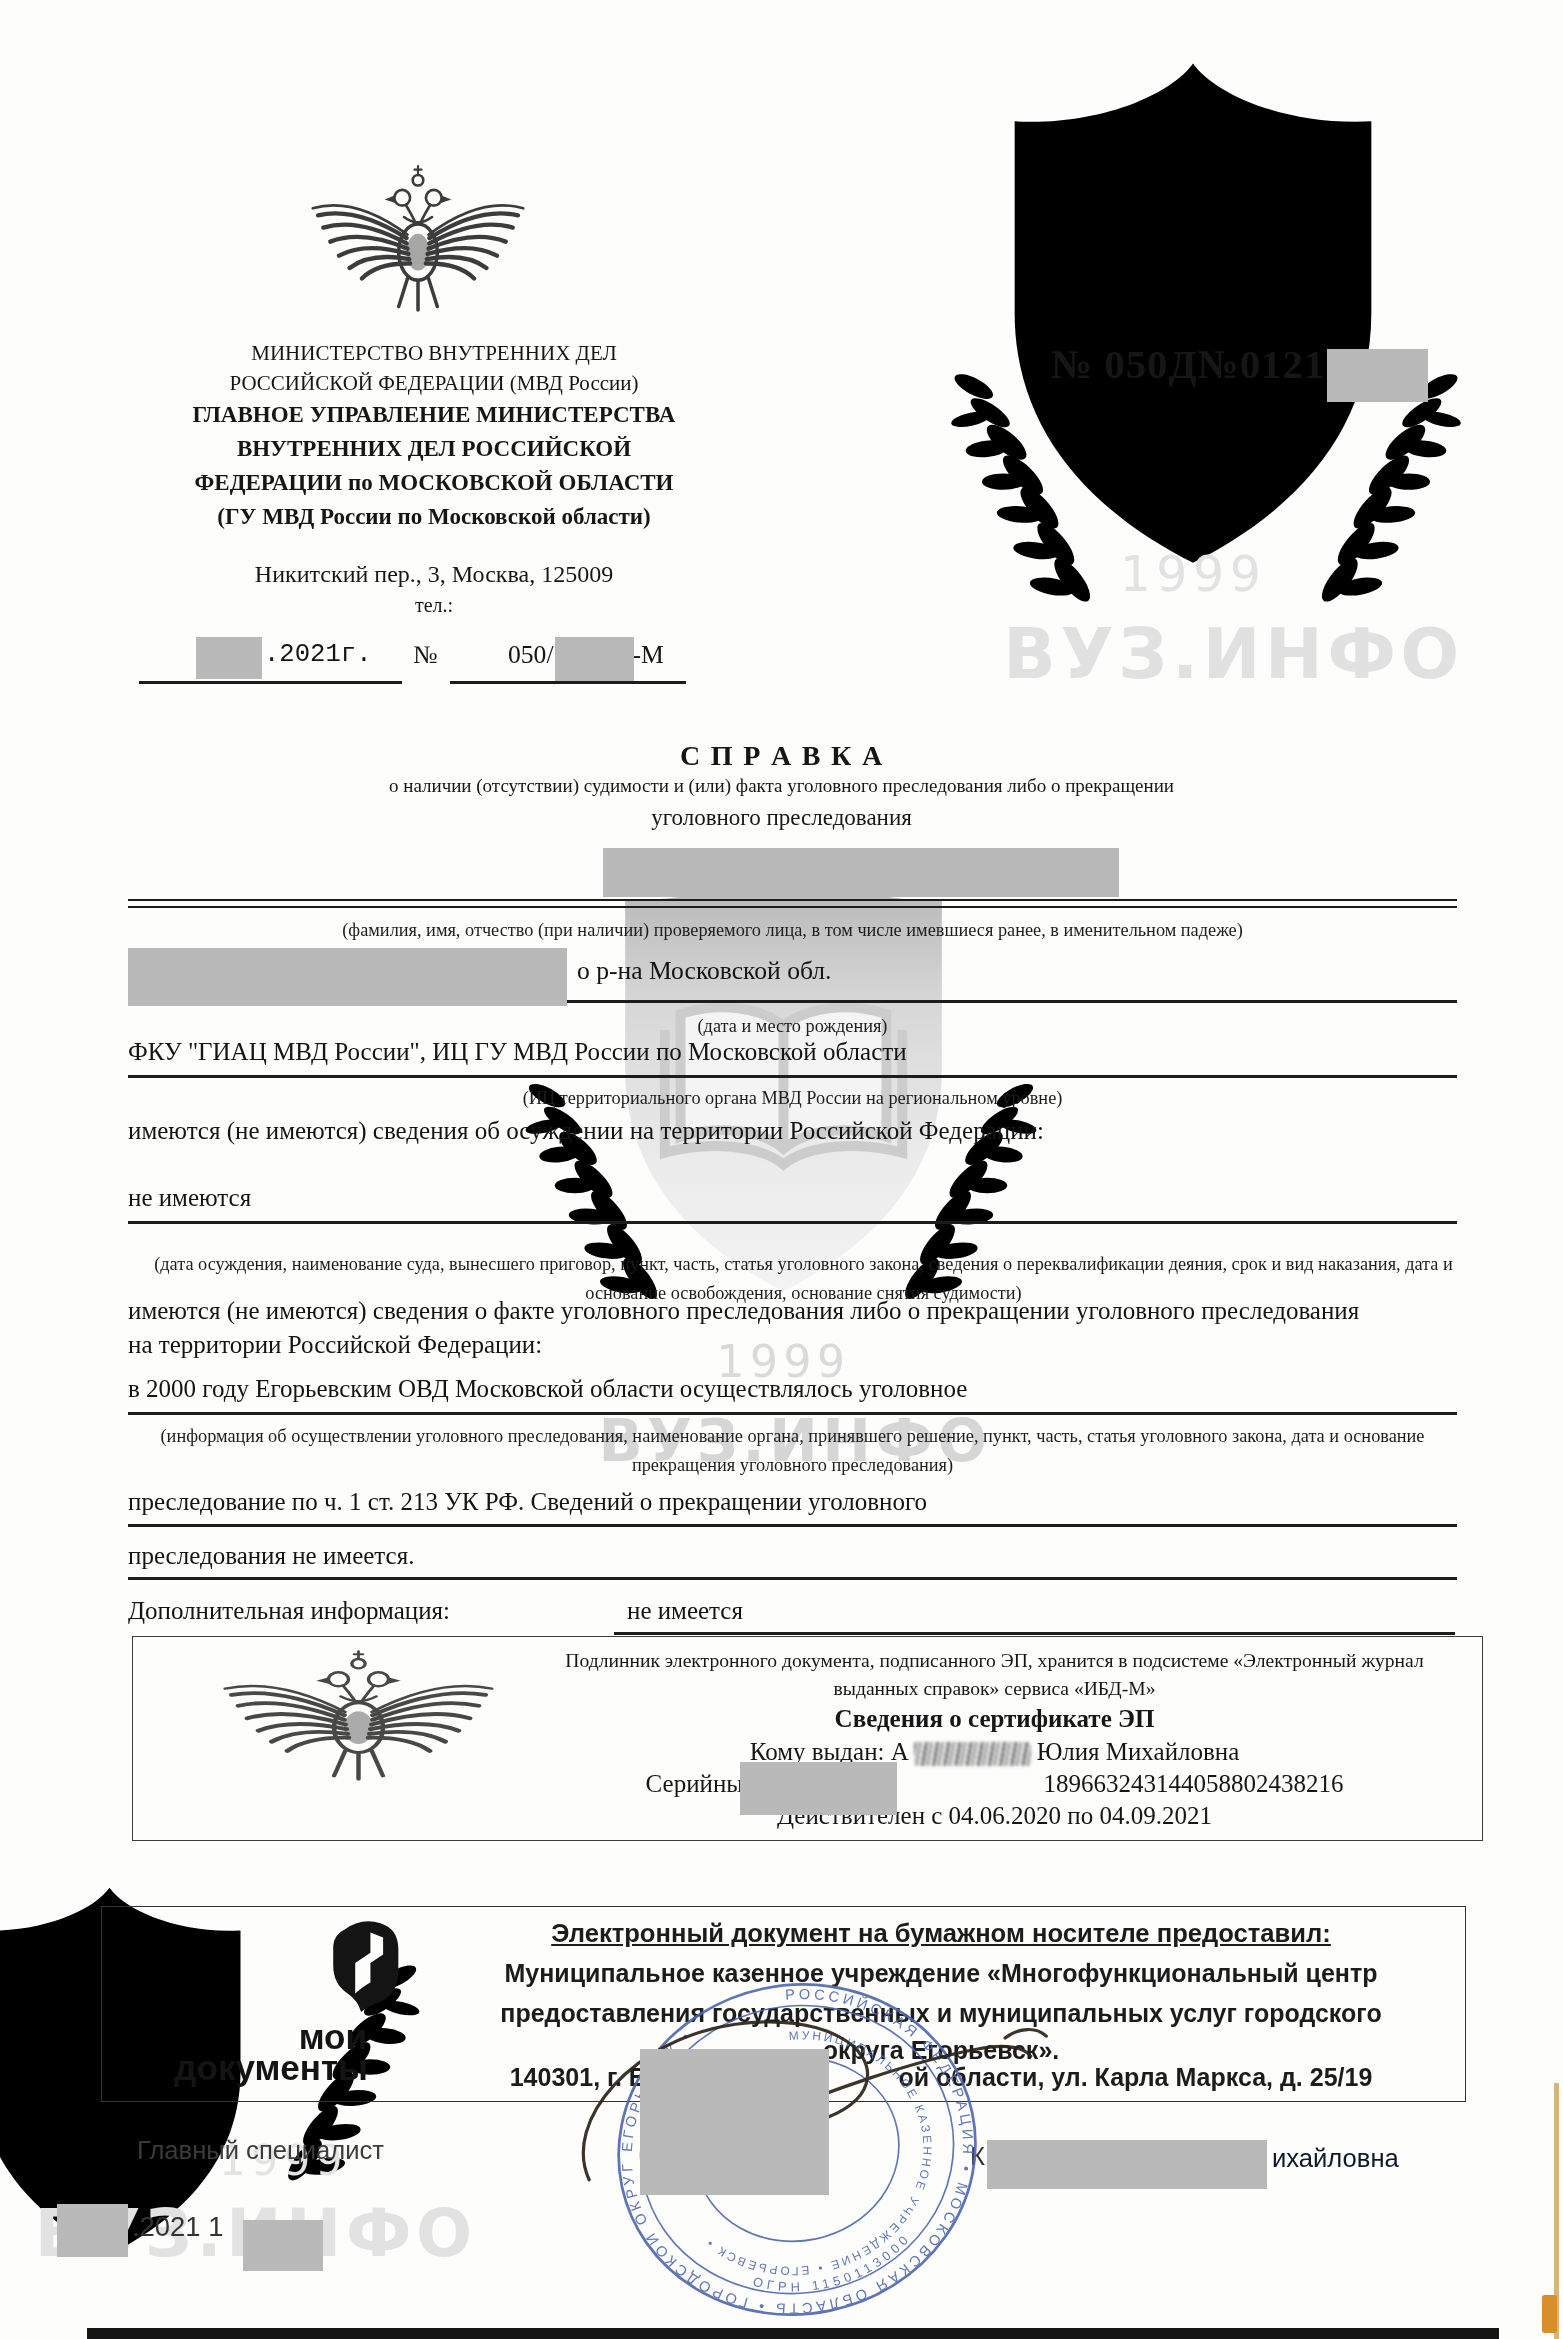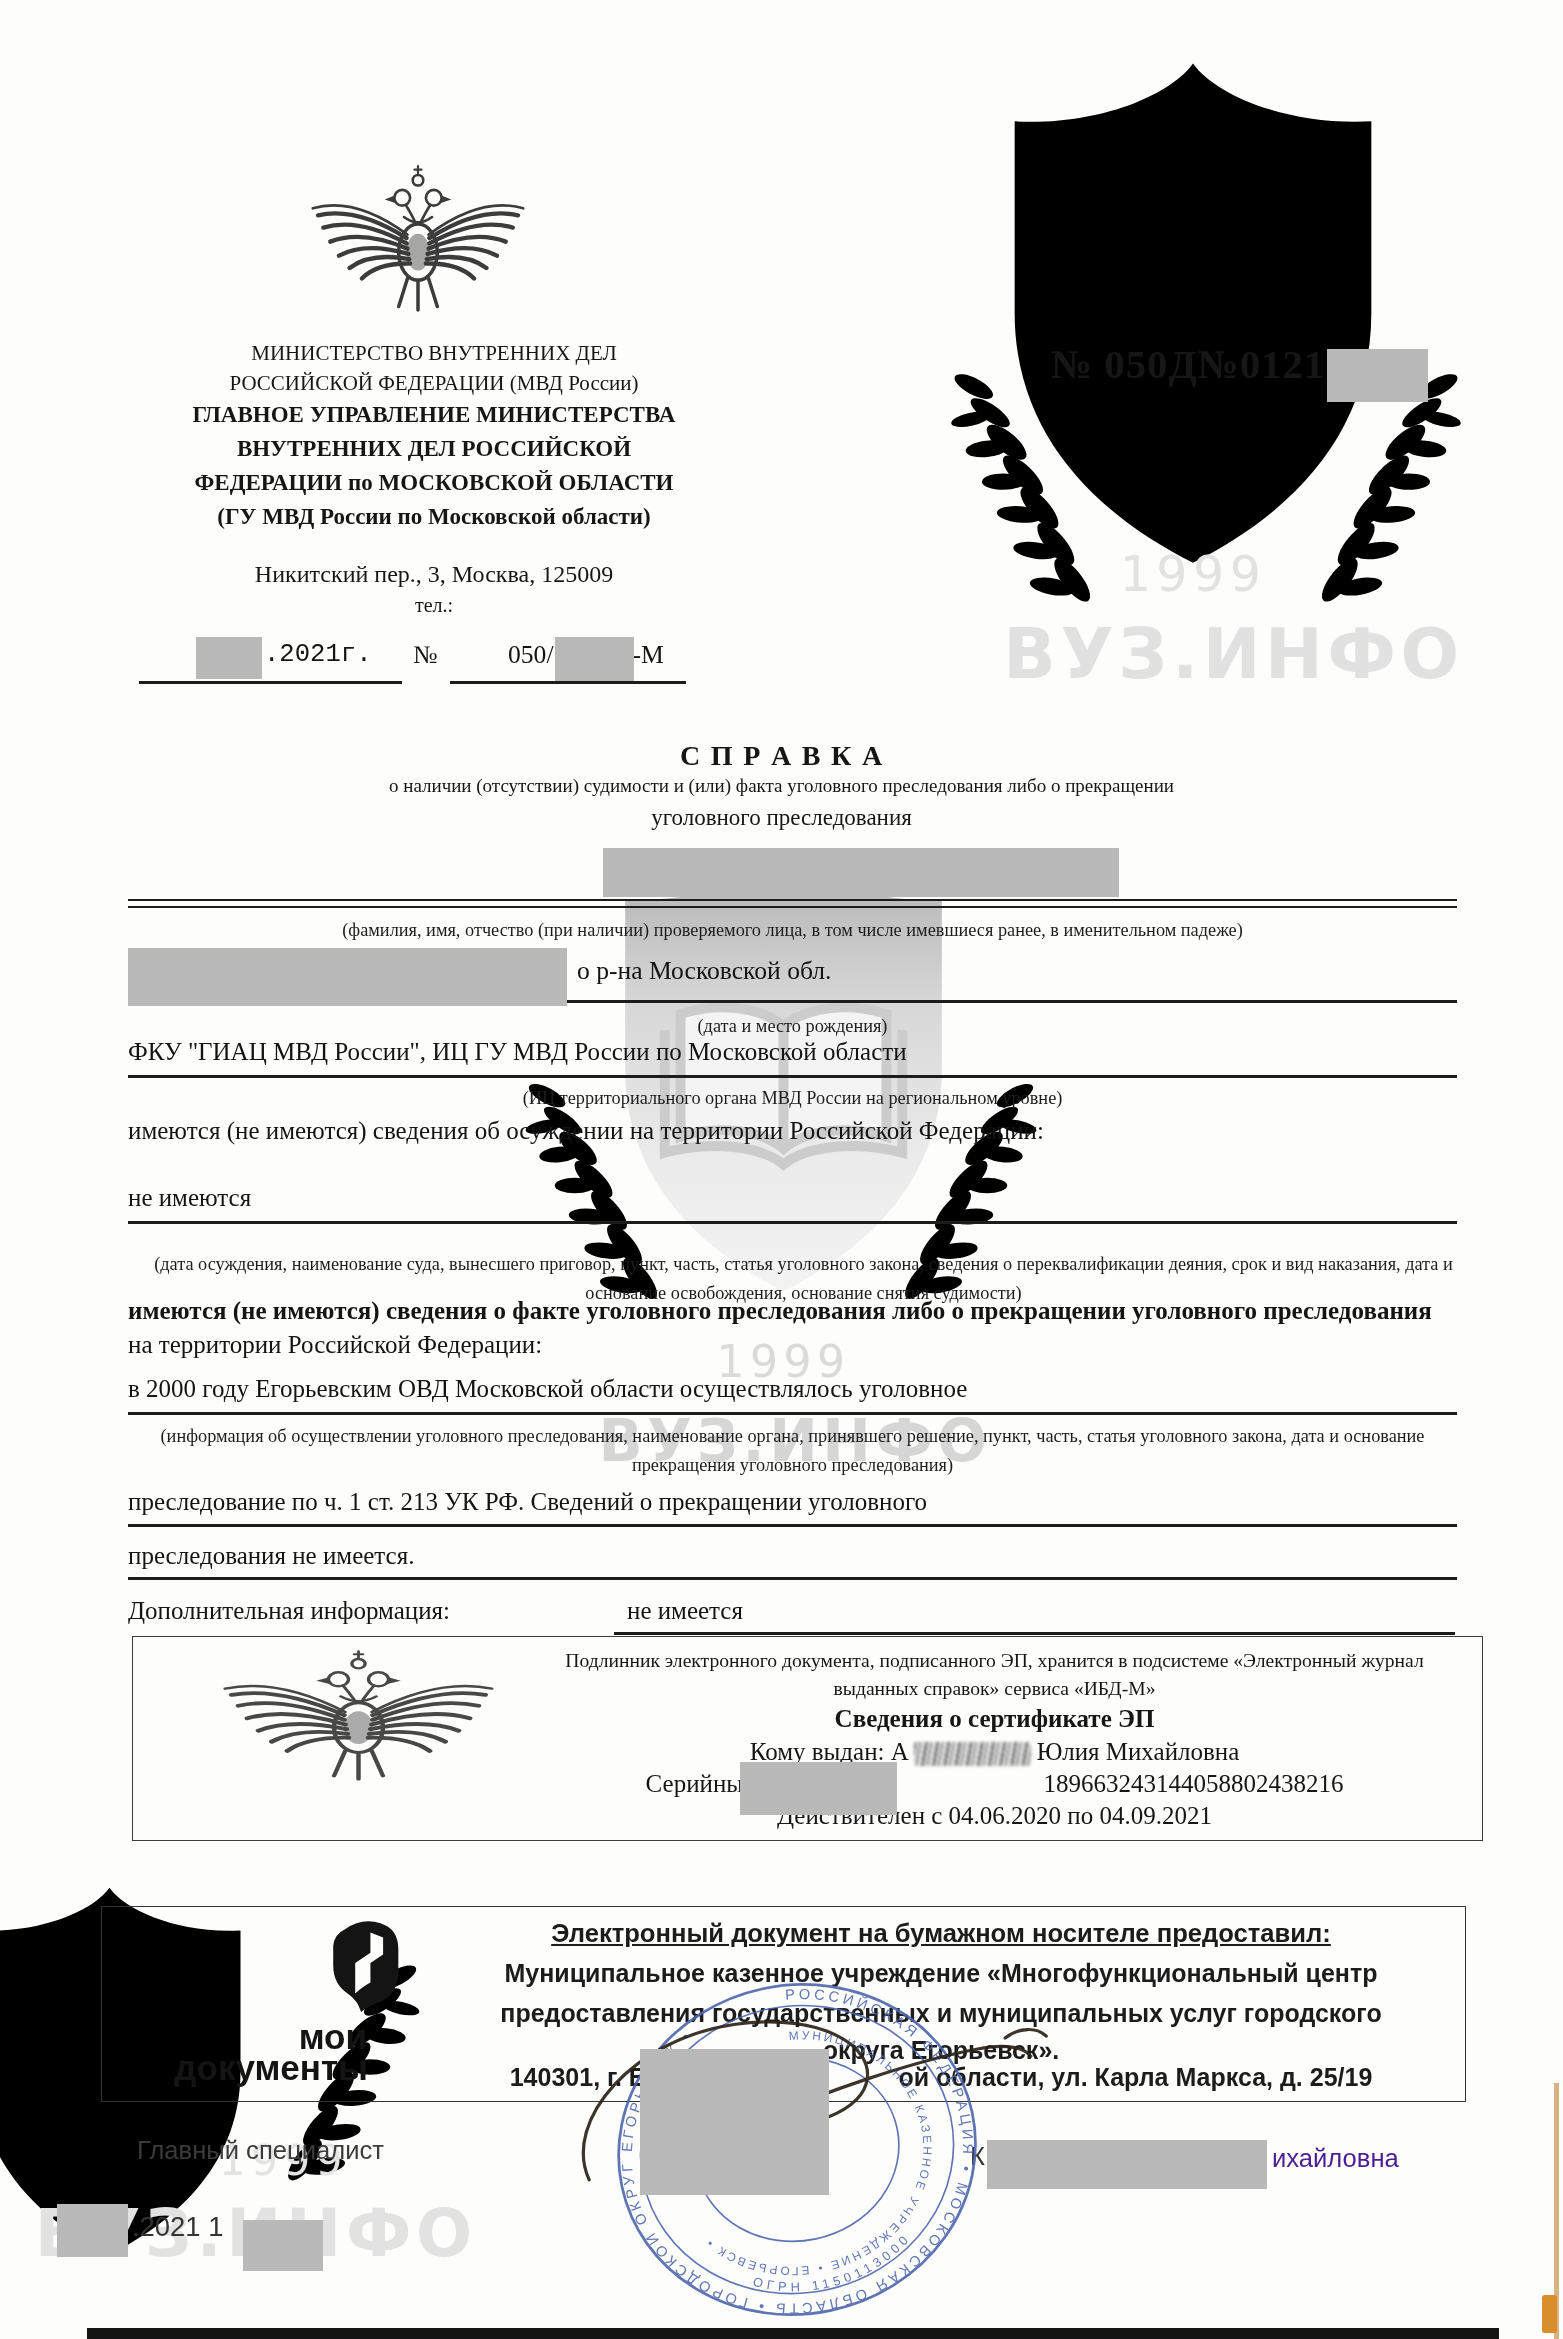--- a/index.html
+++ b/index.html
@@ -192,21 +192,21 @@
 
   <div class="abs stmt" style="left:128px;top:1038px;">ФКУ "ГИАЦ МВД России", ИЦ ГУ МВД России по Московской области</div>
   <div class="rule" style="left:128px;top:1075px;width:1329px;"></div>
   <div class="abs ctr caption" style="left:128px;top:1084px;width:1329px;">(ИЦ территориального органа МВД России на региональном уровне)</div>
 
   <div class="abs stmt" style="left:128px;top:1117px;">имеются (не имеются) сведения об осуждении на территории Российской Федерации:</div>
   <div class="abs stmt" style="left:128px;top:1184px;">не имеются</div>
   <div class="rule" style="left:128px;top:1221px;width:1329px;"></div>
   <div class="abs ctr caption" style="left:139px;top:1230px;width:1329px;margin-top:20px;">(дата осуждения, наименование суда, вынесшего приговор, пункт, часть, статья уголовного закона, сведения о переквалификации деяния, срок и вид наказания, дата и основание освобождения, основание снятия судимости)</div>
 
-  <div class="abs stmt" style="left:128px;top:1297px;font-weight:bold;">имеются (не имеются) сведения о факте уголовного преследования либо о прекращении уголовного преследования</div>
+  <div class="abs stmt" style="left:128px;top:1297px;">имеются (не имеются) сведения о факте уголовного преследования либо о прекращении уголовного преследования</div>
   <div class="abs stmt" style="left:128px;top:1331px;">на территории Российской Федерации:</div>
 
   <div class="abs stmt" style="left:128px;top:1375px;">в 2000 году Егорьевским ОВД Московской области осуществлялось уголовное</div>
   <div class="rule" style="left:128px;top:1412px;width:1329px;"></div>
   <div class="abs ctr caption" style="left:128px;top:1422px;width:1329px;">(информация об осуществлении уголовного преследования, наименование органа, принявшего решение, пункт, часть, статья уголовного закона, дата и основание прекращения уголовного преследования)</div>
 
   <div class="abs stmt" style="left:128px;top:1488px;">преследование по ч. 1 ст. 213 УК РФ. Сведений о прекращении уголовного</div>
   <div class="rule" style="left:128px;top:1524px;width:1329px;"></div>
   <div class="abs stmt" style="left:128px;top:1542px;">преследования не имеется.</div>
   <div class="rule" style="left:128px;top:1577px;width:1329px;"></div>
@@ -278,21 +278,21 @@
       <path d="M500 60 C515 48 535 48 545 58"></path>
     </g>
   </svg>
 
   <div class="redact" style="left:640px;top:2049px;width:189px;height:146px;"></div>
 
   <div class="abs sans z3" style="left:137px;top:2136px;font-size:25.6px;color:#3b3b3b;">Главный специалист</div>
 
   <div class="abs sans z3" style="left:970px;top:2142px;font-size:25.6px;color:#333;">К</div>
   <div class="redact" style="left:987px;top:2140px;width:280px;height:49px;"></div>
-  <div class="abs sans z3" style="left:1272px;top:2144px;font-size:25.6px;color:#4c1d95;">ихайловна</div>
+  <div class="abs sans z3" style="left:1272px;top:2144px;font-size:25.6px;color:#0f172a;">ихайловна</div>
 
   <div class="redact" style="left:57px;top:2204px;width:71px;height:53px;"></div>
   <div class="abs sans z3" style="left:132px;top:2211px;font-size:27.4px;color:#333;">.2021 1</div>
   <div class="redact" style="left:243px;top:2220px;width:80px;height:51px;"></div>
 
   <div class="abs z6" style="left:87px;top:2328px;width:1412px;height:11px;background:#151515;"></div>
   <div class="abs z6" style="left:1554px;top:2083px;width:4.6px;height:256px;background:#c99a55;opacity:.75;"></div>
   <div class="abs z6" style="left:1542px;top:2295px;width:14.6px;height:38px;background:#d98e2c;border-radius:2.7px;"></div>
 
 </div>

